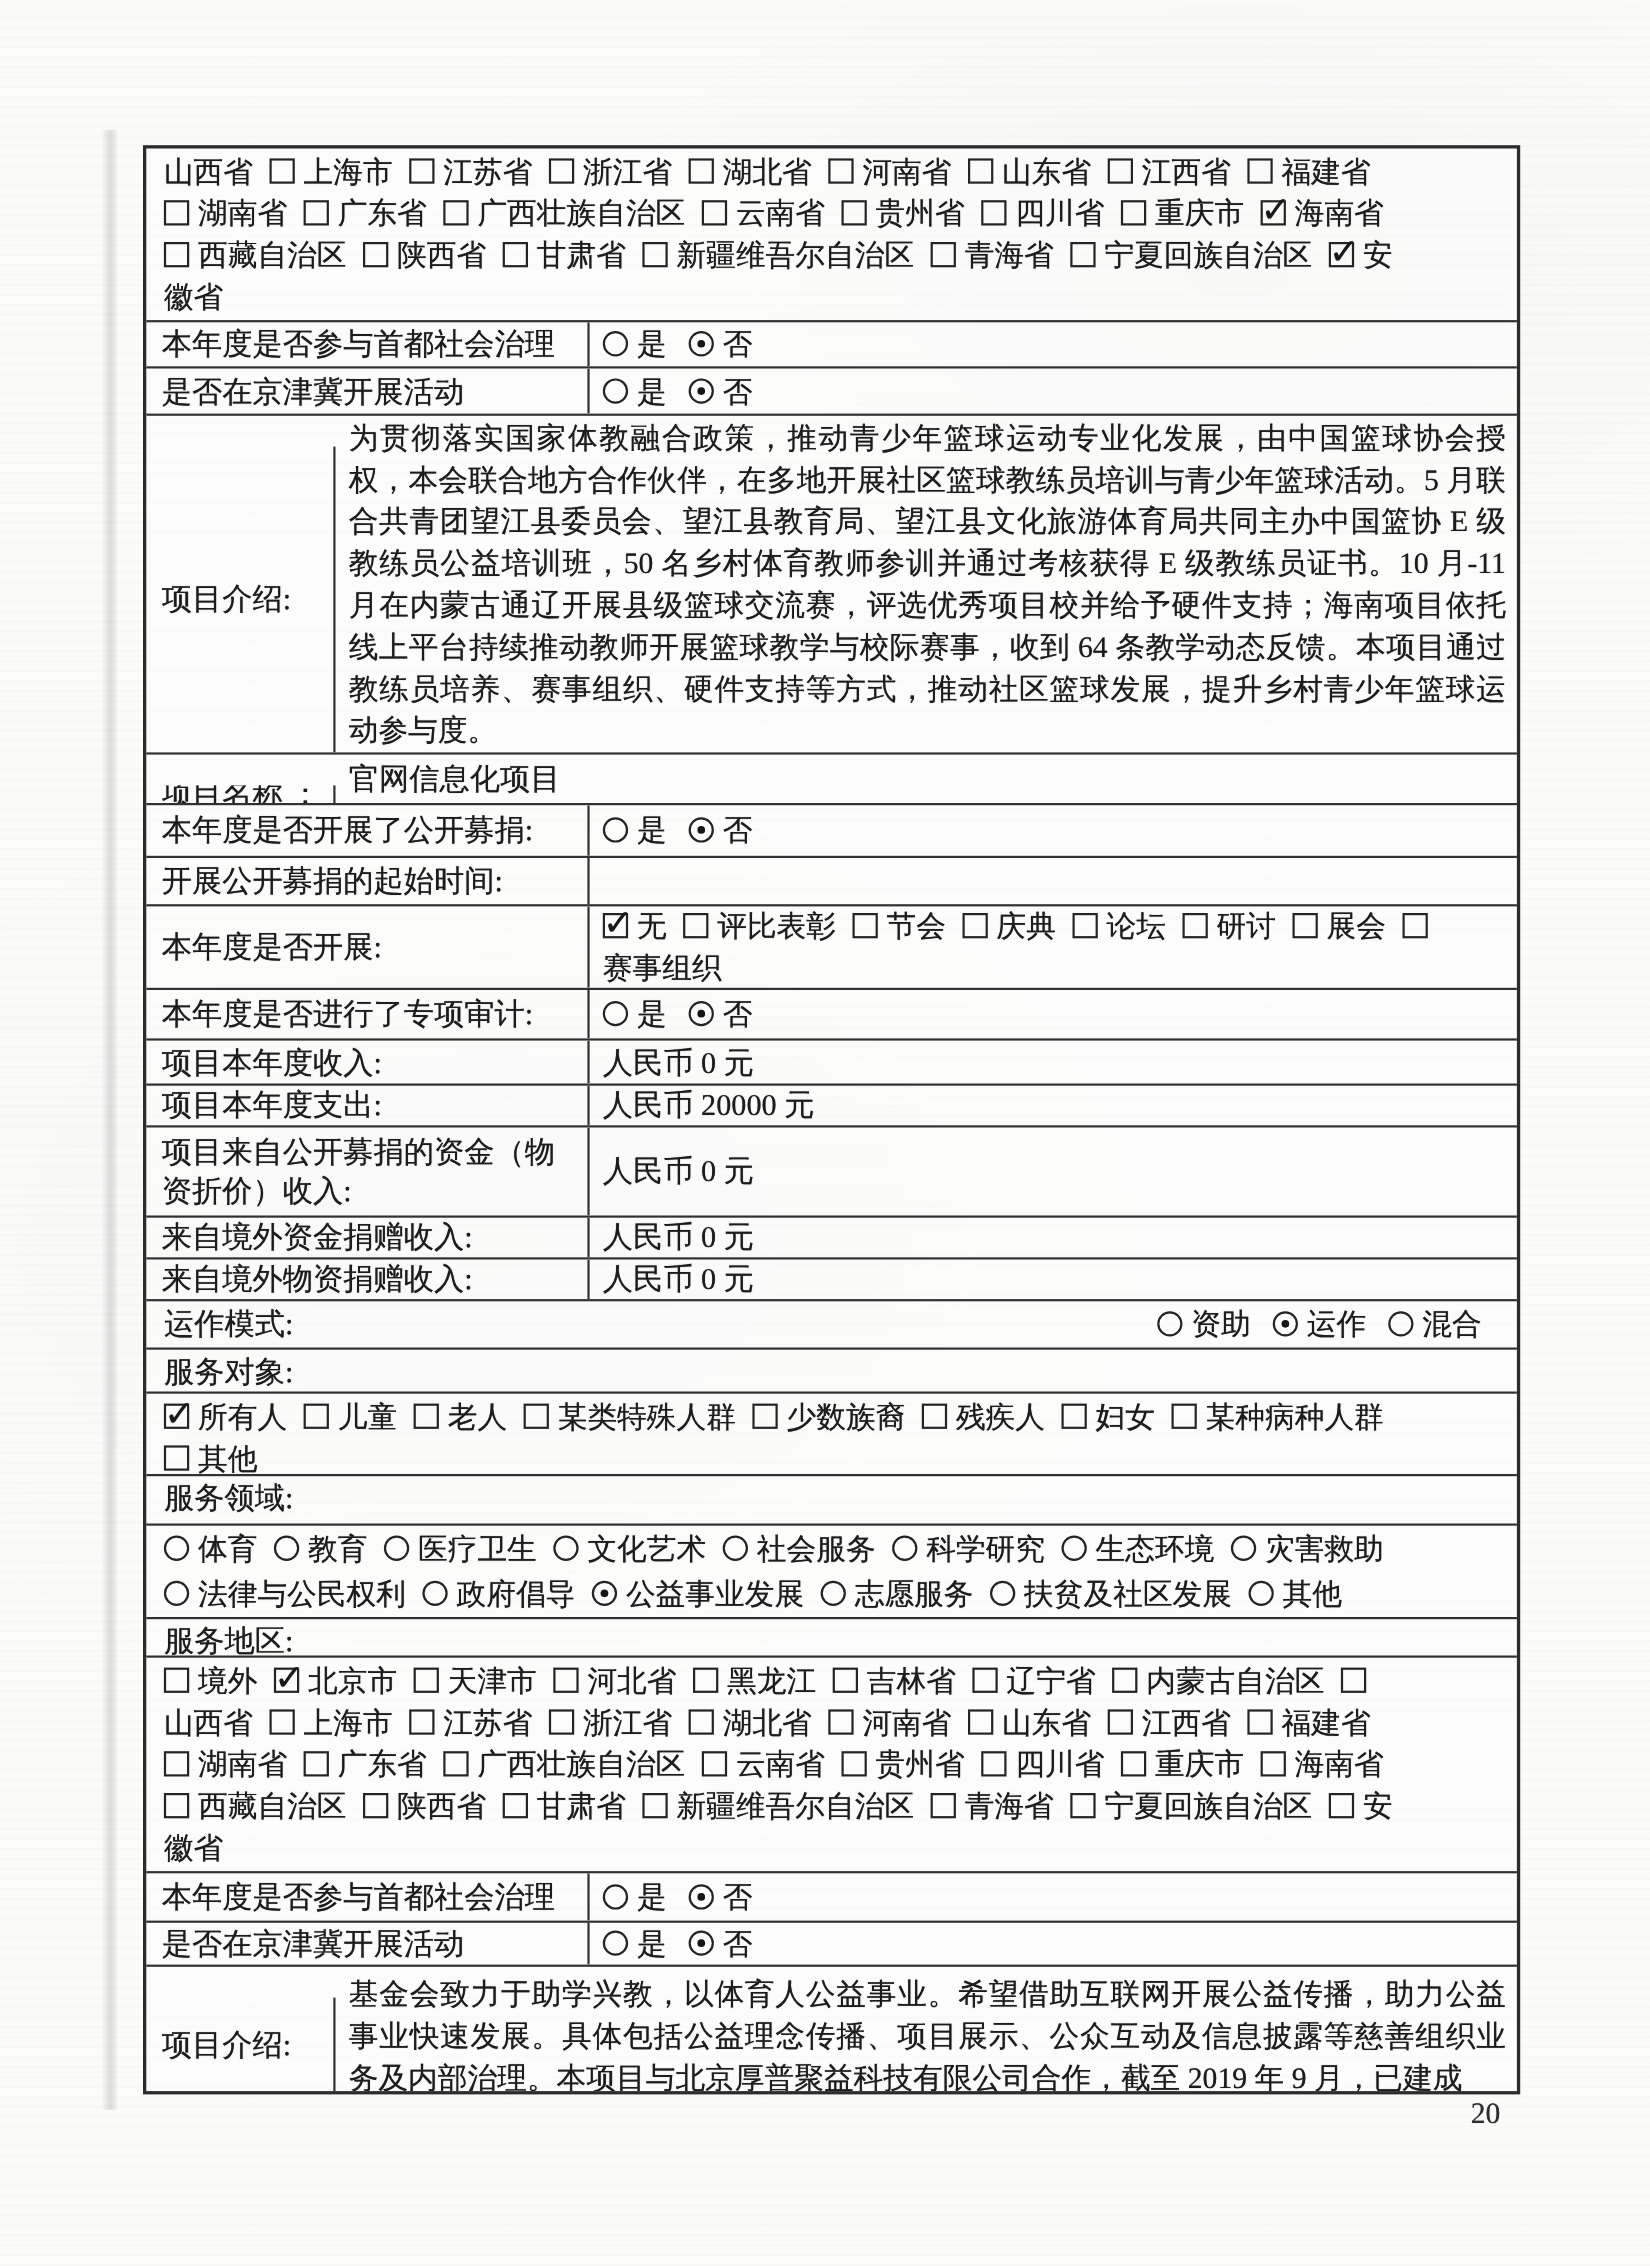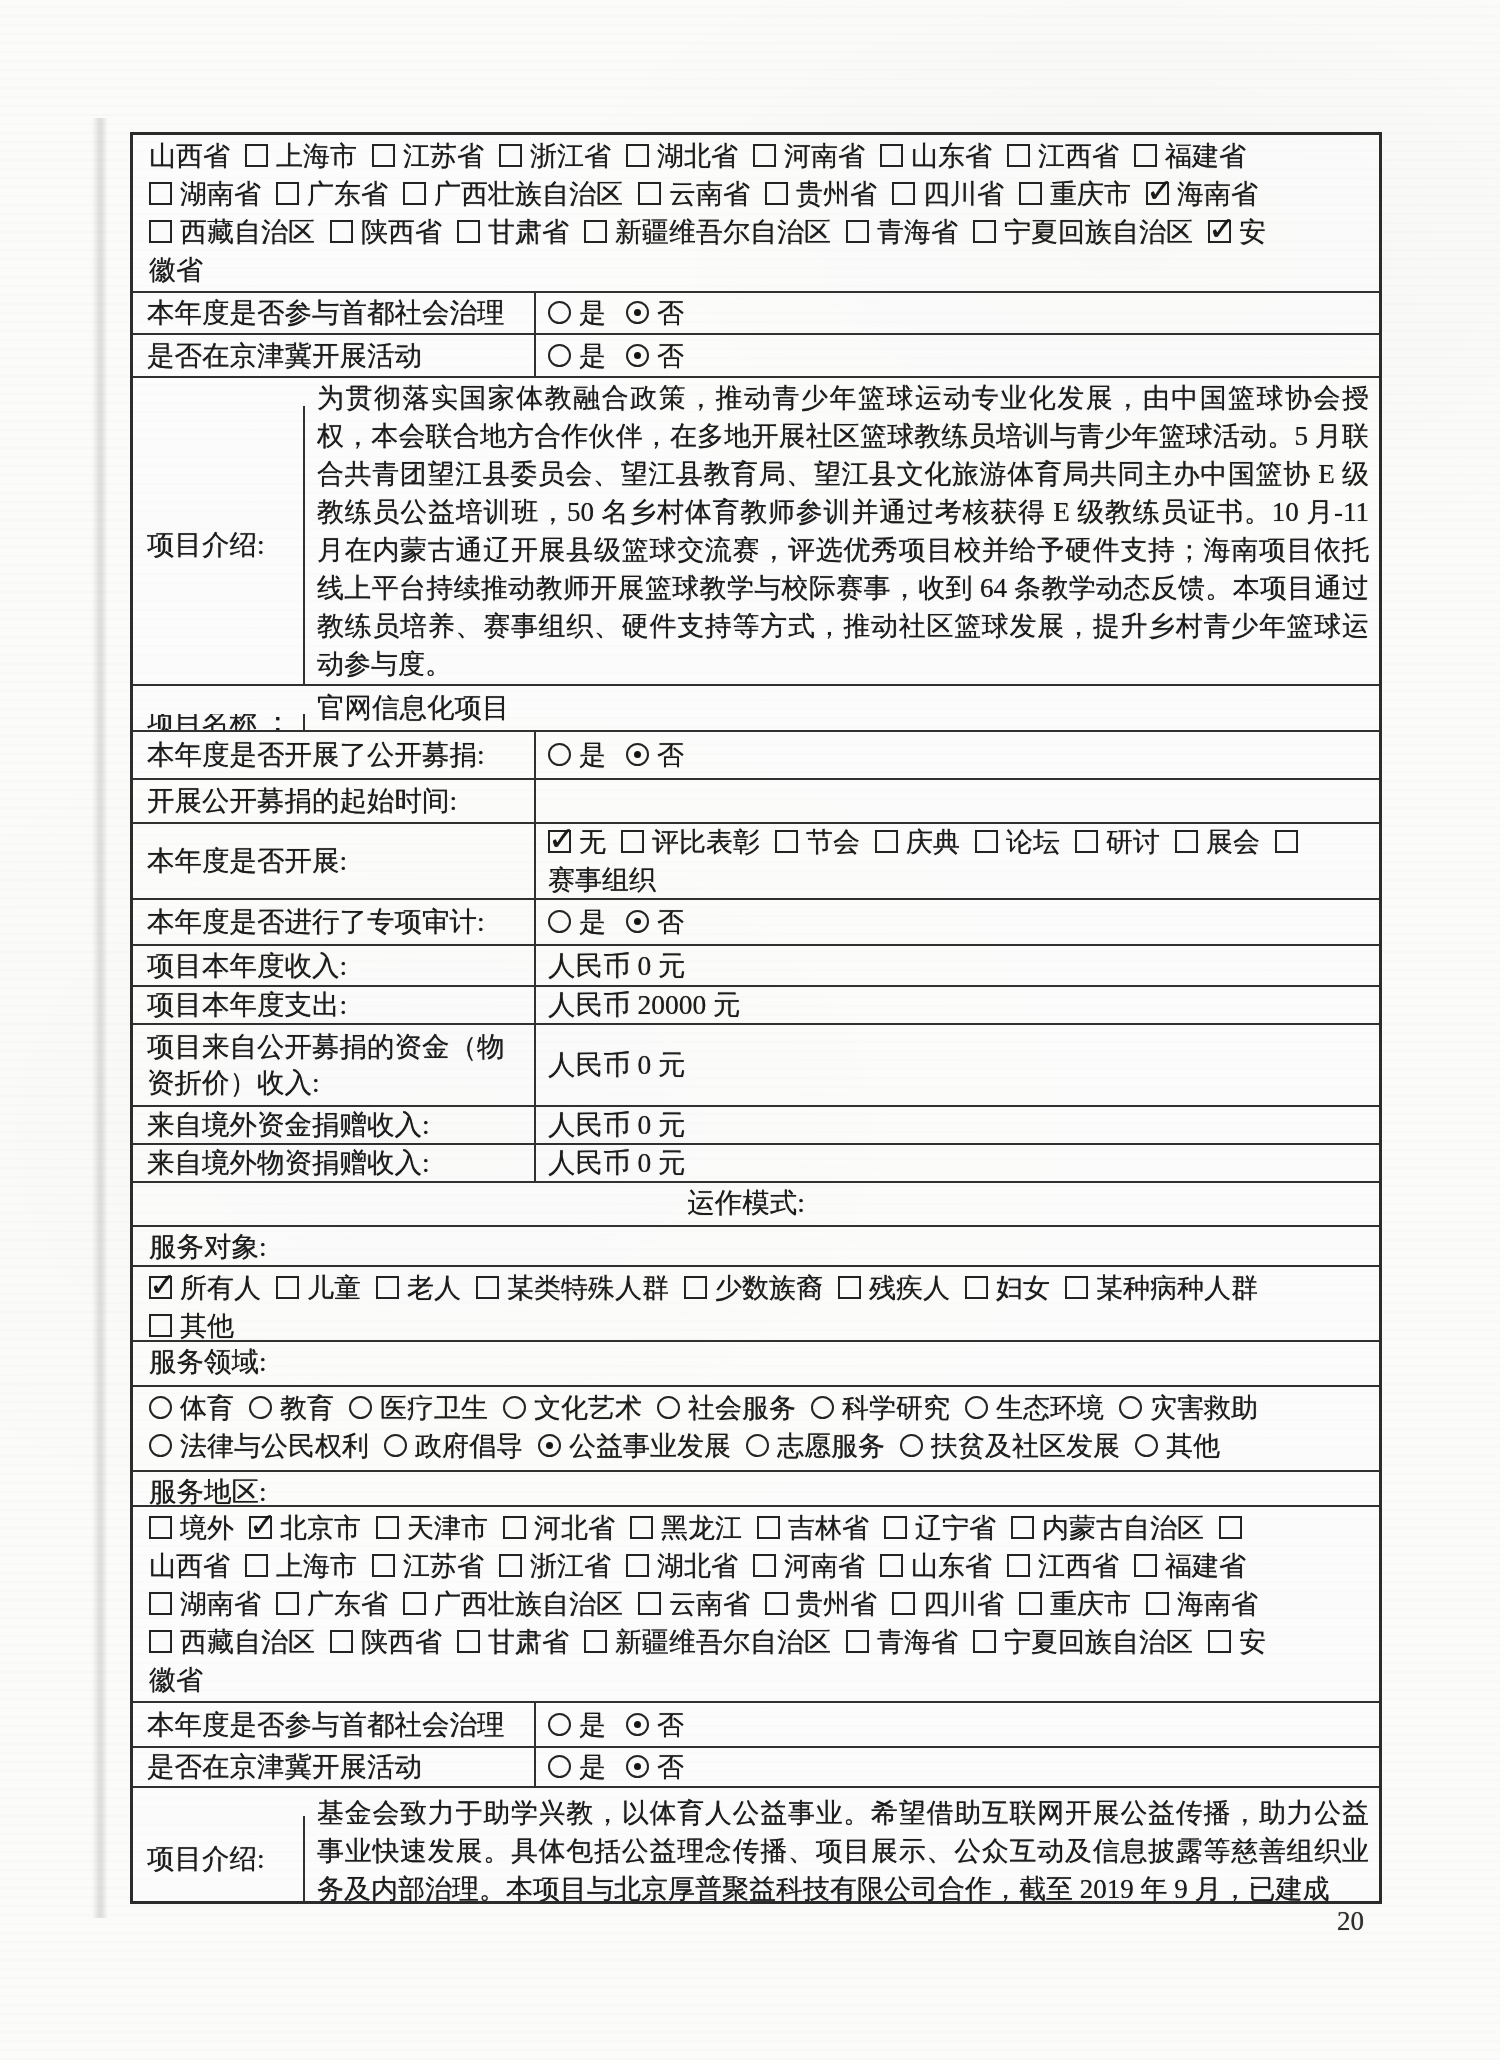--- a/index.html
+++ b/index.html
@@ -38,21 +38,21 @@
     padding:3px 10px 3px 14px;
     border-right:2px solid #313131;
     line-height:1.3;
   }
   .lbl.narrow { flex:0 0 172px; width:172px;margin-top:28px; }
   .val {
     flex:1; display:flex; flex-direction:column; justify-content:center;
     padding:2px 10px 2px 12px;
   }
   .full {
-    flex:1; display:flex; flex-direction:column; justify-content:flex-start;
+    flex:1; display:flex; flex-direction:column; justify-content:space-between;
     padding:2px 12px 2px 16px;
   }
   .intro-text { line-height:38px; text-align:justify; font-size:27px; }
   .opt-line { line-height:38px; white-space:nowrap; font-size:27px; }
   .opt { display:inline; margin-right:15px; }
   .opt:last-child { margin-right:0; }
   .cb {
     display:inline-block; width:23px; height:23px;
     border:2px solid #242424; margin-right:8px;
     vertical-align:-2px; position:relative; background:transparent;
@@ -66,21 +66,21 @@
   }
   .rd {
     display:inline-block; width:23px; height:23px;
     border:2px solid #242424; border-radius:50%;
     margin-right:8px; vertical-align:-2px; position:relative;
   }
   .rd.sel::after {
     content:""; position:absolute; left:6px; top:6px;
     width:7px; height:7px; border-radius:50%; background:#151515;
   }
-  .om { flex-direction:column; align-items:center; }
+  .om { flex-direction:row; align-items:center; }
   .om-label { margin-right:24px; }
   .om-opts .opt-line { display:inline; }
   .om-opts .opt { margin-right:20px; }
   .yn .opt { margin-right:20px; }
   .pageno {
     position:absolute; right:136px; top:1906px;
     font-size:27px; color:#2e2e2e;
     text-shadow:0 0 0.7px rgba(25,25,25,0.7);
   }
 </style>

